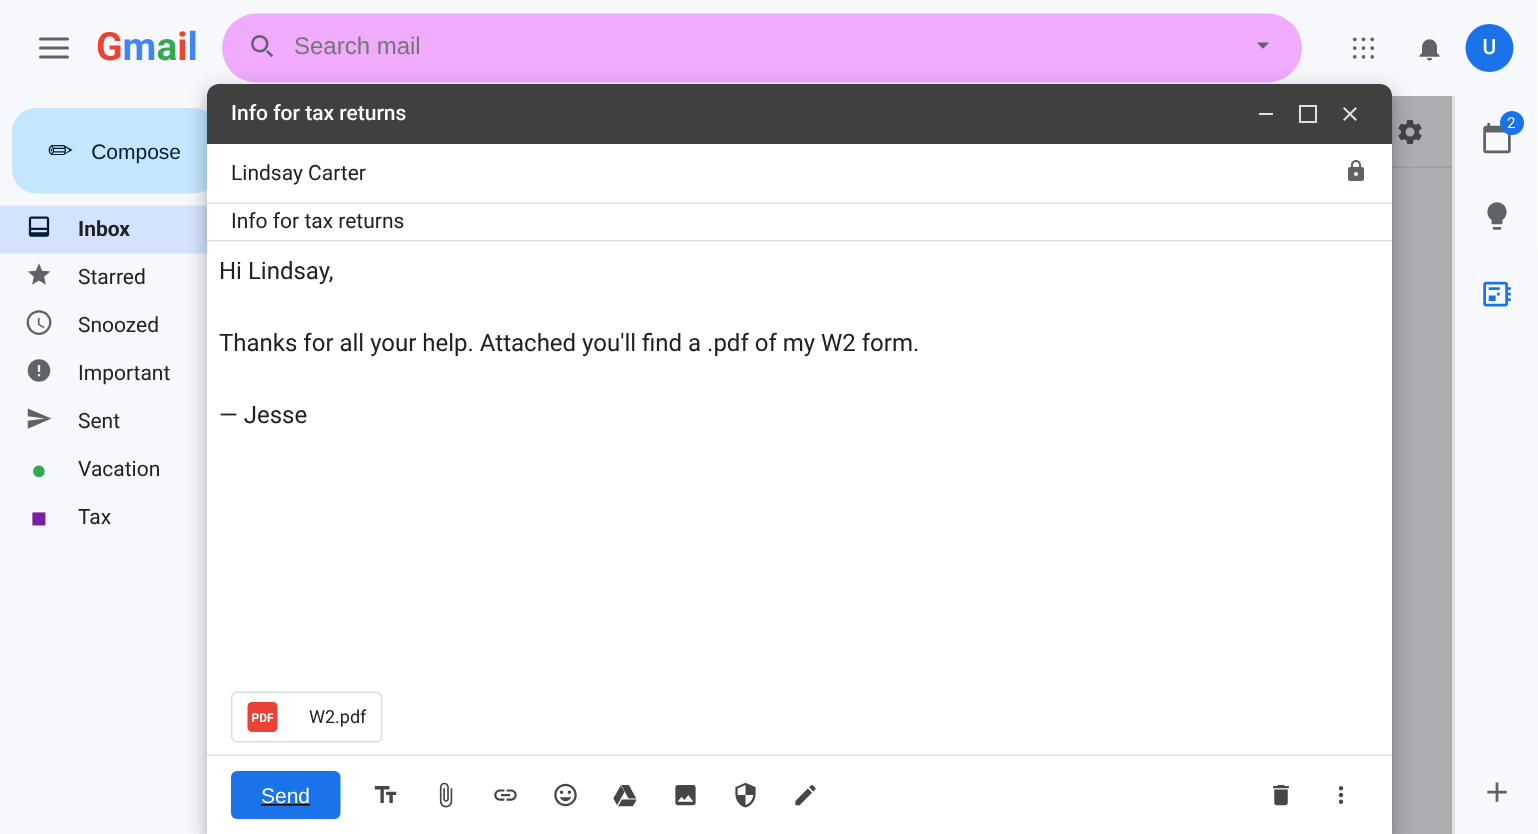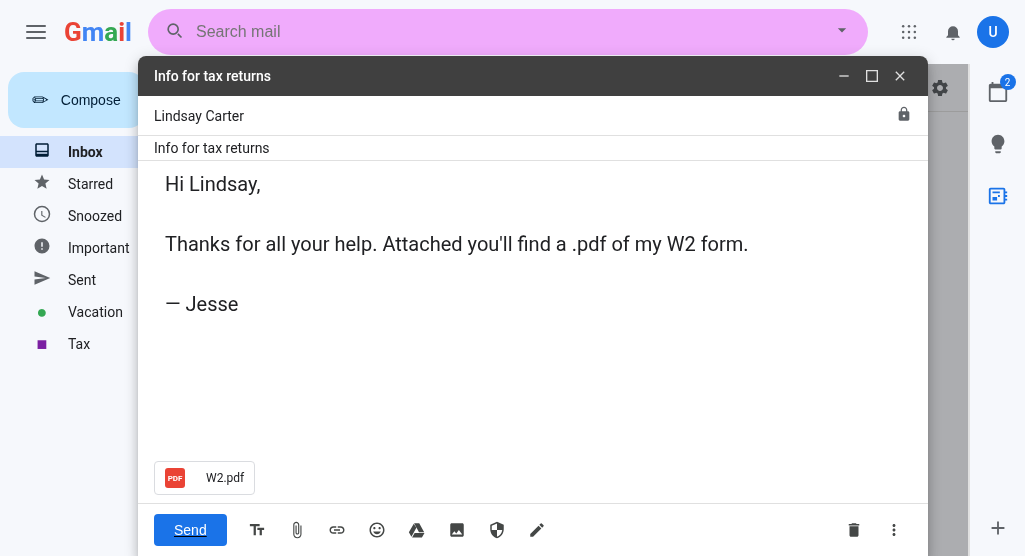--- a/index.html
+++ b/index.html
@@ -103,21 +103,21 @@
       border: none;
       font-size: 14px;
       font-weight: 500;
       color: #001d35;
     }
     .compose-btn .plus-icon { font-size: 20px; color: #001d35; }
     .nav-item {
       display: flex;
       align-items: center;
       gap: 16px;
-      padding: 4px 32px;
+      padding: 4px 16px;
       height: 32px;
       border-radius: 0 16px 16px 0;
       cursor: pointer;
       font-size: 14px;
       color: #202124;
       margin-right: 16px;
       user-select: none;
     }
     .nav-item.active {
       background: #d3e3fd;
@@ -213,22 +213,22 @@
       border-bottom: 1px solid #e0e0e0;
     }
     .modal-subject-value {
       font-size: 14px;
       color: #202124;
       flex: 1;
     }
 
     .modal-body {
       flex: 1;
-      padding: 8px 27px;
-      font-size: 20px;
+      padding: 8px 8px;
+      font-size: 16px;
       color: #202124;
       overflow-y: auto;
       line-height: 1.5;
     }
 
     
     .attachment-area {
       padding: 8px 16px;
       display: flex;
       gap: 8px;

